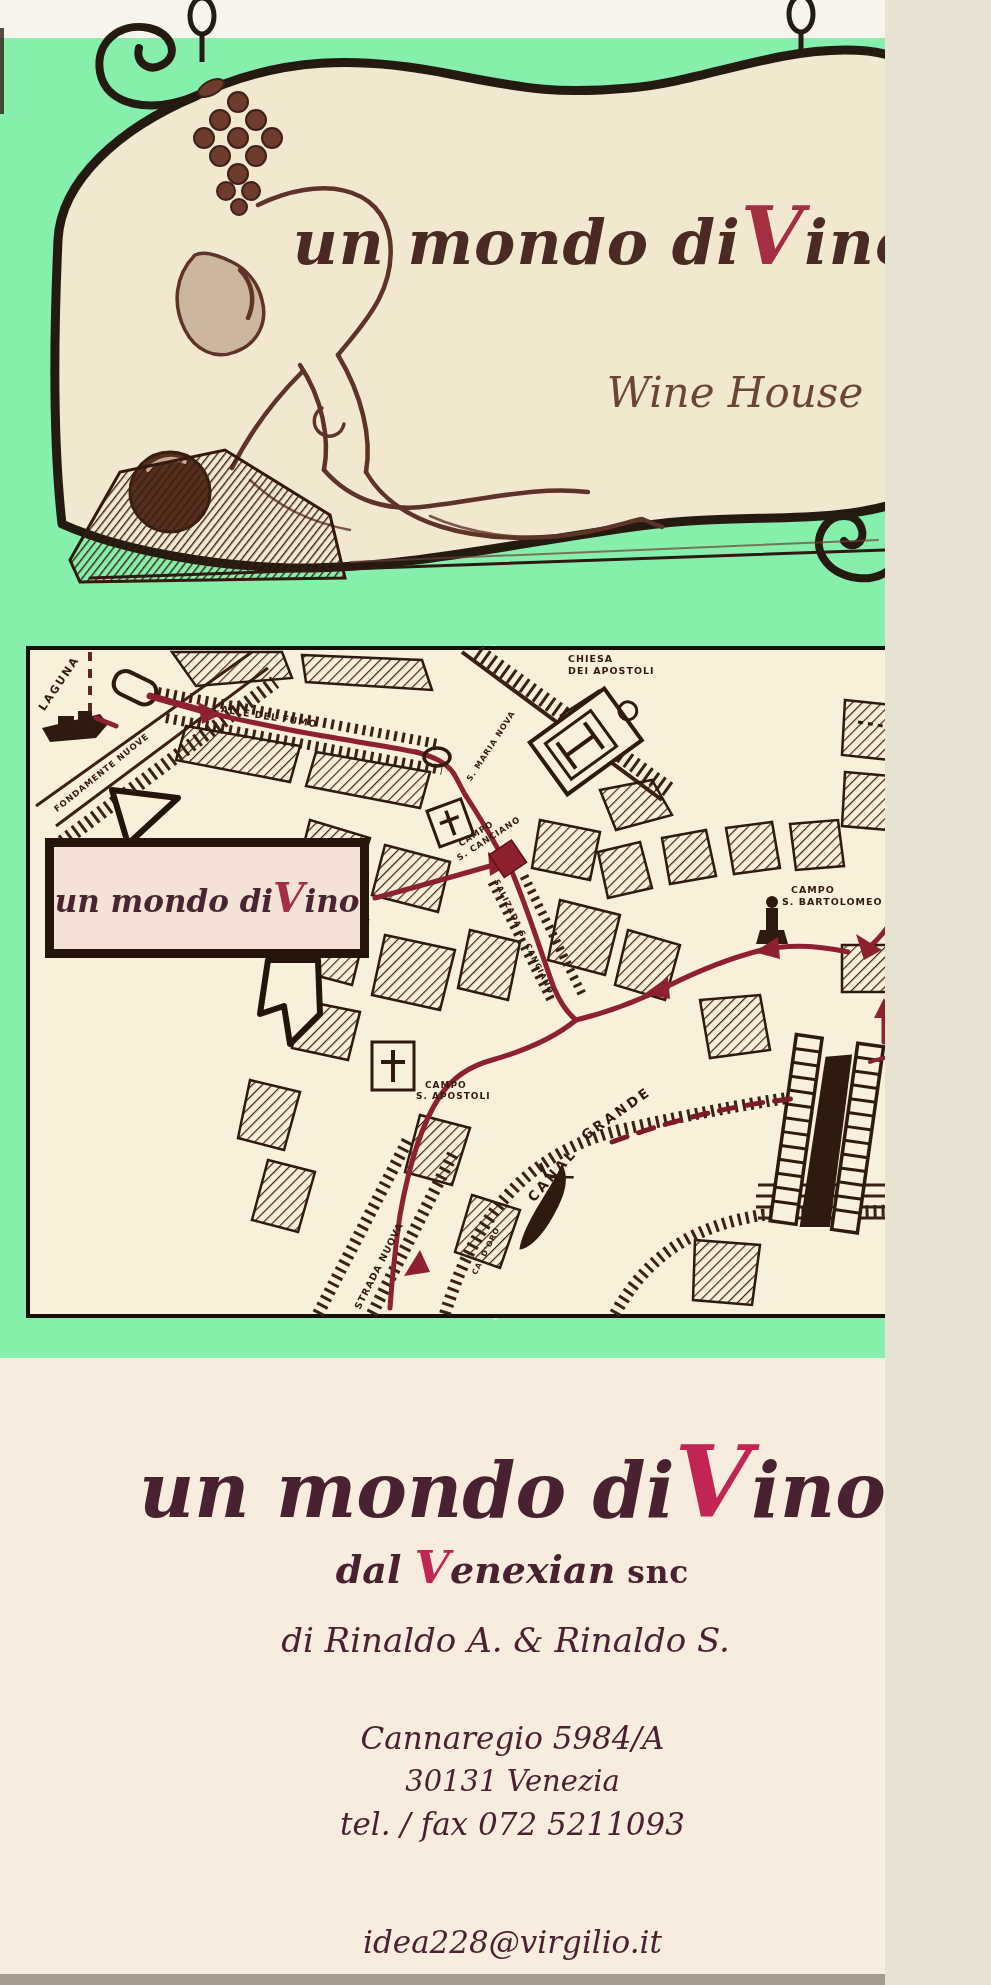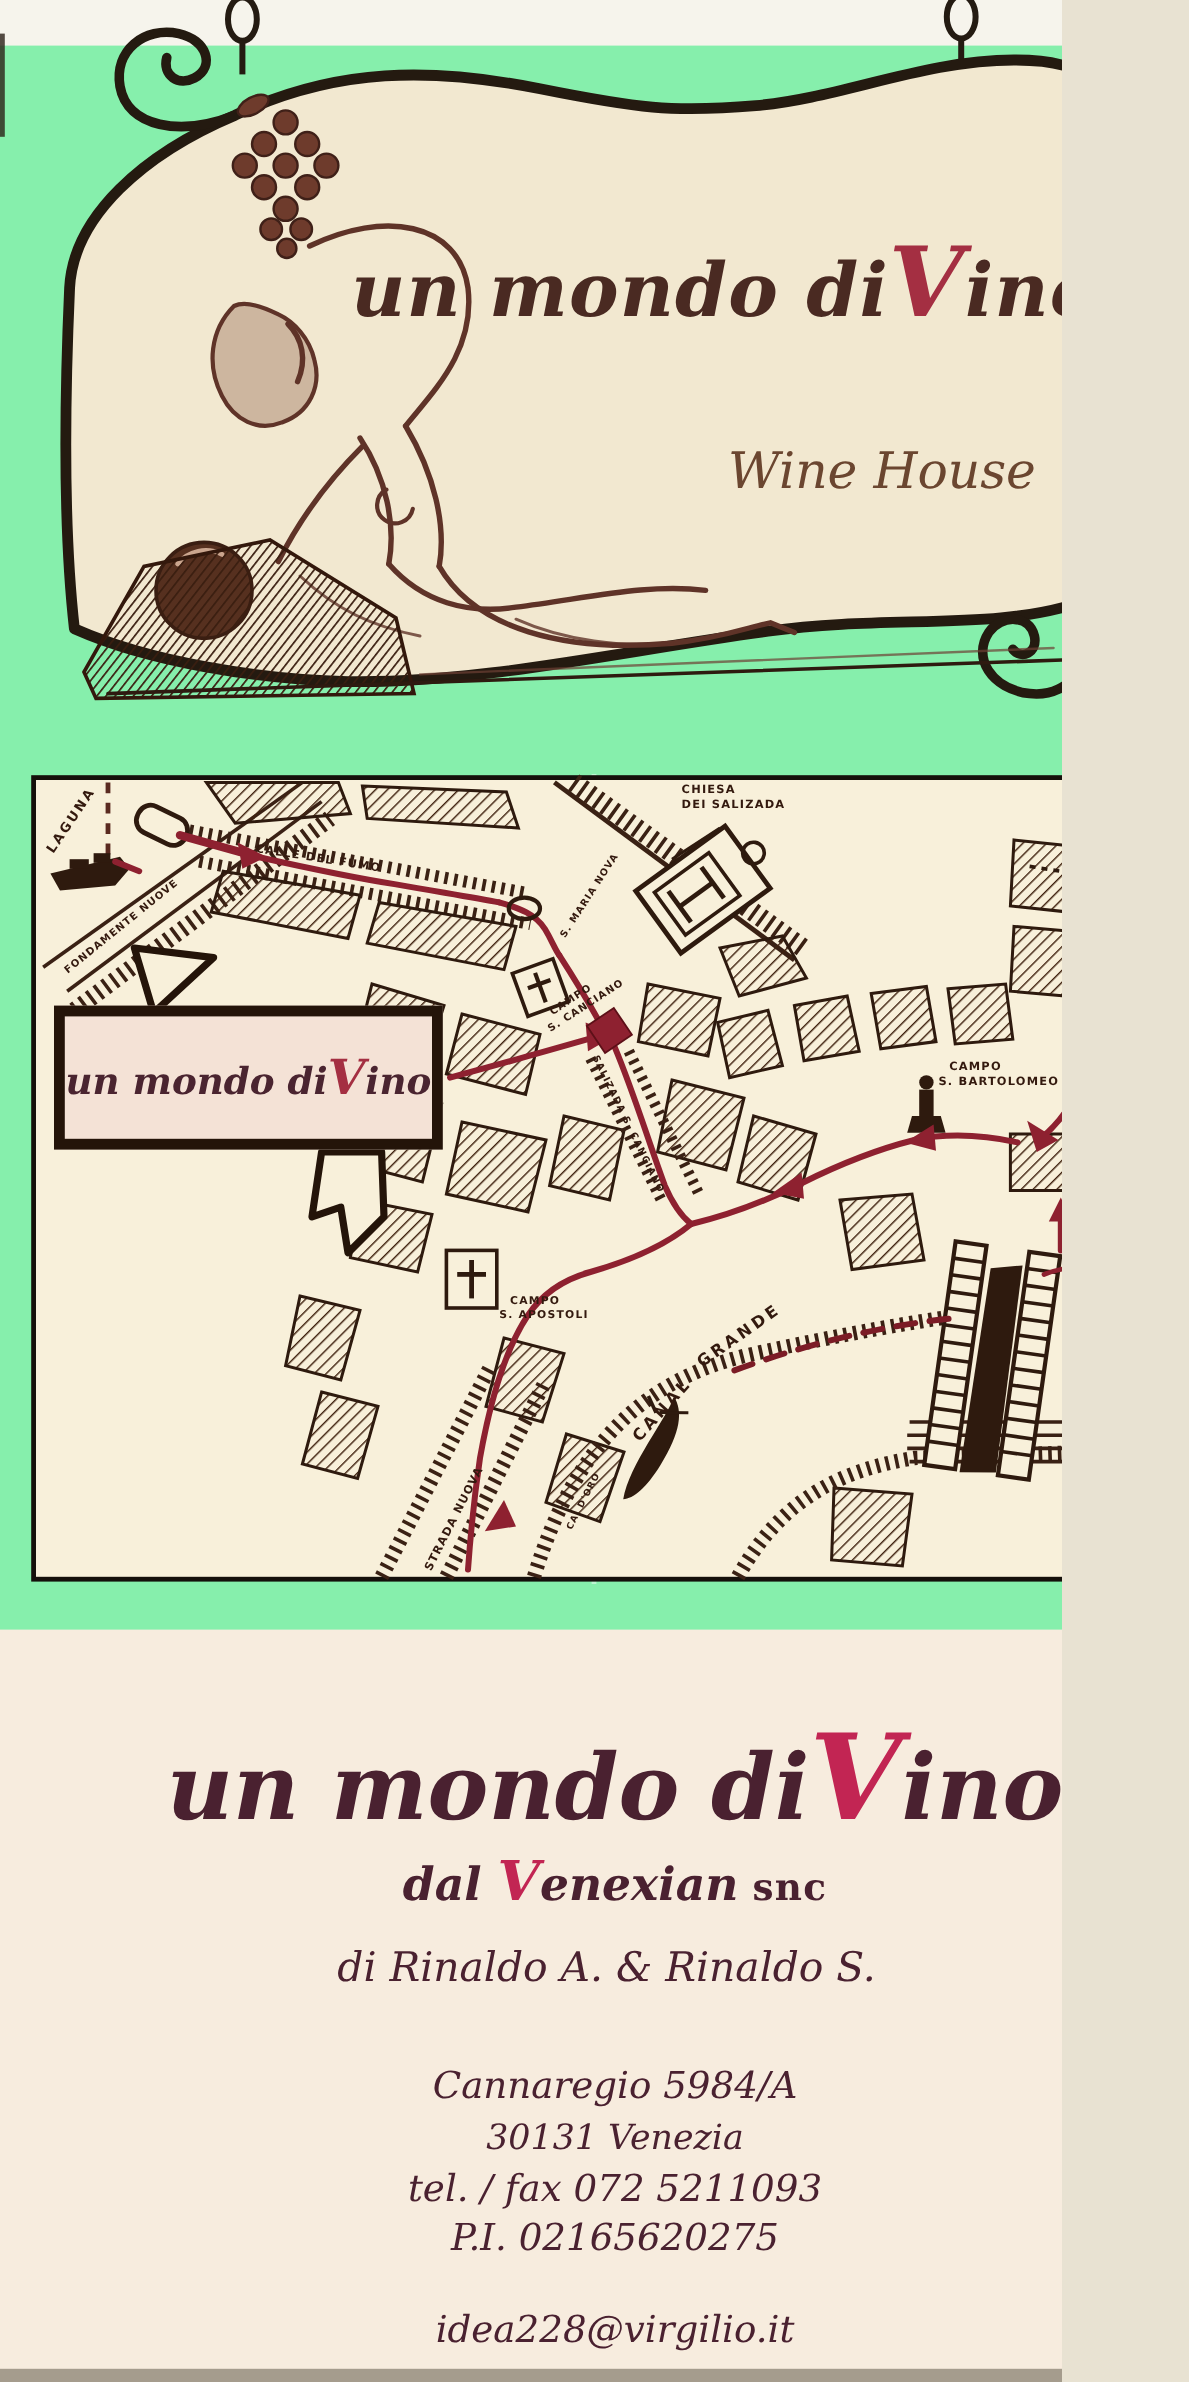--- a/index.html
+++ b/index.html
@@ -318,21 +318,21 @@
 
   <div class="sign-title"><span>un mondo di</span><span class="vred">V</span><span>ino</span></div>
   <div class="sign-sub">Wine House</div>
 
   <div class="mlabel" style="left:36px;top:706px;transform:rotate(-56deg);font-size:11px;letter-spacing:2px;">LAGUNA</div>
   <div class="mlabel" style="left:52px;top:806px;transform:rotate(-39deg);font-size:8.5px;">FONDAMENTE NUOVE</div>
   <div class="mlabel" style="left:214px;top:702px;transform:rotate(9deg);font-size:9.5px;">CALLE DEL FUMO</div>
   <div class="mlabel" style="left:465px;top:778px;transform:rotate(-57deg);font-size:8px;">S. MARIA NOVA</div>
   <div class="mlabel" style="left:568px;top:653px;font-size:9.5px;">
     <span>CHIESA</span><br>
-    <span>DEI SALIZADA</span>
+    <span>DEI APOSTOLI</span>
   </div>
   <div class="mlabel" style="left:449px;top:845px;transform:rotate(-33deg);font-size:8.5px;">
     <span class="ind">CAMPO</span>
     <span>S. CANCIANO</span>
   </div>
   <div class="mlabel" style="left:500px;top:878px;transform:rotate(64deg);font-size:8px;">SALIZADA S. CANCIANO</div>
   <div class="mlabel" style="left:897px;top:872px;transform:rotate(-90deg);font-size:9px;">MERCERIE</div>
   <div class="mlabel" style="left:782px;top:884px;font-size:9.5px;">
     <span class="ind">CAMPO</span>
     <span>S. BARTOLOMEO</span>
@@ -350,19 +350,18 @@
   <div class="shop-box">
     <div class="txt"><span>un mondo di</span><span class="vred">V</span><span>ino</span></div>
   </div>
 
   <div class="fline f-brand"><span>un mondo di</span><span class="vred">V</span><span>ino</span></div>
   <div class="fline f-tag"><span>dal </span><span class="vred">V</span><span>enexian</span><span class="snc"> snc</span></div>
   <div class="fline f-owners">di Rinaldo A. &amp; Rinaldo S.</div>
   <div class="fline f-a1">Cannaregio 5984/A</div>
   <div class="fline f-a2">30131 Venezia</div>
   <div class="fline f-ph">tel. / fax 072 5211093</div>
-  <div class="fline f-pi">P.I. 02165620275</div>
   <div class="fline f-em">idea228@virgilio.it</div>
 
   <div class="scan-fold"></div>
   <div class="scan-sliver"></div>
   <div class="scan-strip"></div>
 </div>
 
 </body></html>

